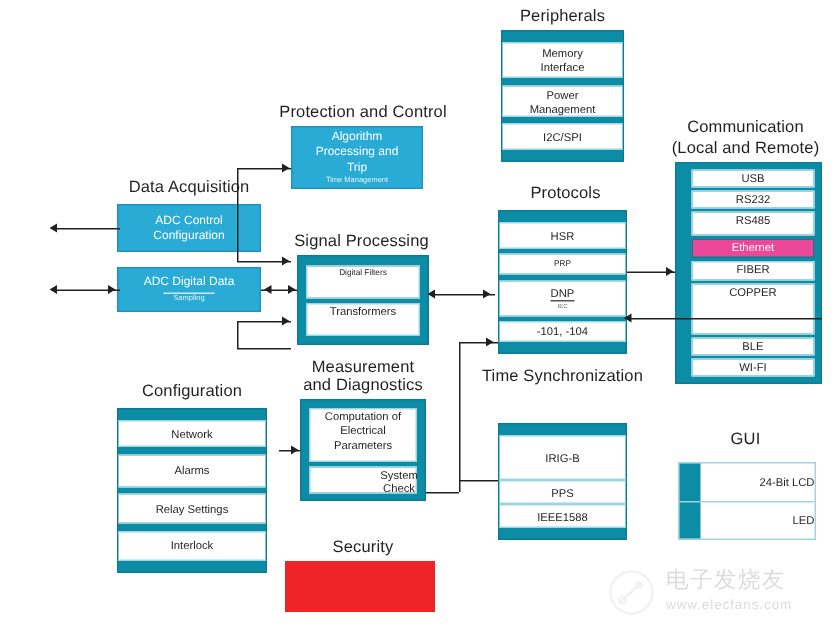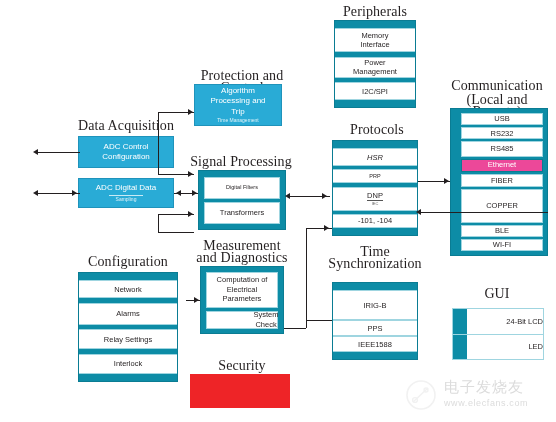--- a/index.html
+++ b/index.html
@@ -15,26 +15,25 @@
     width: 556px;
     height: 422px;
     background: #ffffff;
     overflow: hidden;
   }
   .abs { position: absolute; }
 
   
   .caption {
     color: #231f20;
-    font-size: 14px;
+    font-size: 11px;
     line-height: 11.5px;
     text-align: center;
     letter-spacing: .1px;
     white-space: pre-line;
-    font-family: Liberation Serif, serif;
   }
 
   
   .cyanbox {
     background: #29abd6;
     border: 1px solid #1f93bb;
     color: #ffffff;
     font-size: 8px;
     line-height: 10.5px;
     text-align: center;
@@ -70,21 +69,20 @@
   }
   .tealframe .cell {
     background: #ffffff;
     color: #231f20;
     font-size: 7.5px;
     line-height: 9.5px;
     text-align: center;
     display: flex;
     flex-direction: column;
     align-items: center;
-    justify-content: center;
     margin: 0 5px;
     border: 1px solid #9fd5e0;
     box-sizing: border-box;
     white-space: pre-line;
   }
   .tealframe .cell.hl {
     background: #ec4899;
     color: #ffffff;
     border-color: #0a7c93;
   }
@@ -253,33 +251,33 @@
 
   <div class="abs redbox" style="left:190px; top:374px; width:100px; height:34px;"></div>
 
   <div class="abs caption" style="left:330px; top:6px; width:90px;">Peripherals</div>
 
   <div class="abs stack" style="left:334px; top:20px; width:82px; height:88px;">
     <div class="row" style="height:24px; margin-top:4px;">
       <span>Memory
 Interface</span>
     </div>
-    <div class="row" style="height:21px;">
+    <div class="row" style="height:21px;align-items:flex-end;">
       <span>Power
 Management</span>
     </div>
     <div class="row" style="height:18px; margin-bottom:4px;">
       <span>I2C/SPI</span>
     </div>
   </div>
 
   <div class="abs caption" style="left:332px; top:124px; width:90px;">Protocols</div>
 
   <div class="abs stack" style="left:332px; top:140px; width:86px; height:96px;">
-    <div class="row" style="height:18px; margin-top:4px;font-style:italic;">
+    <div class="row" style="height:18px; margin-top:4px;">
       <span>HSR</span>
     </div>
     <div class="row" style="height:14px;">
       <span style="font-size:5.5px;">PRP</span>
     </div>
     <div class="row" style="height:24px; flex-direction:column;">
       <span>DNP</span>
       <span style="display:block;width:16px;height:1px;background:#555;"></span>
       <span class="sub" style="font-size:4px;line-height:5px;color:#666;">IEC</span>
     </div>

